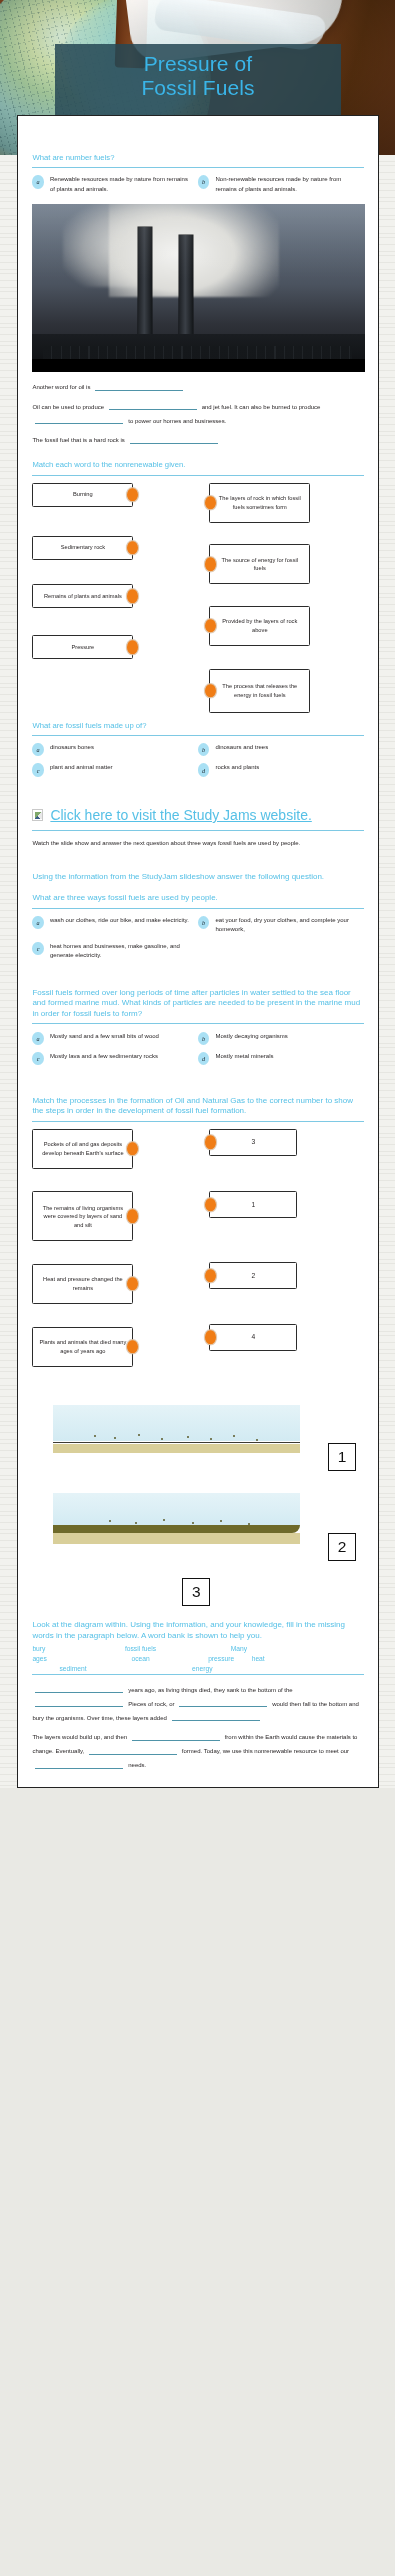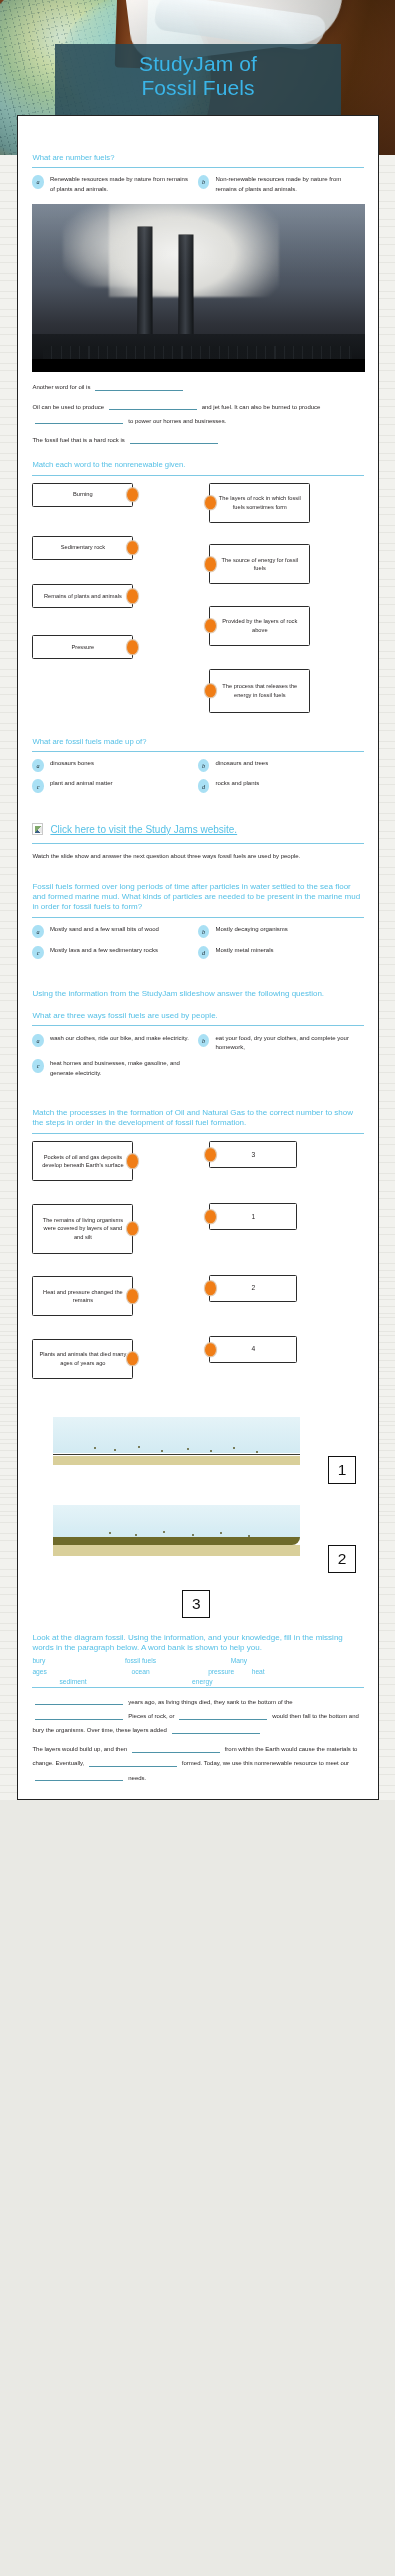--- a/index.html
+++ b/index.html
@@ -204,21 +204,21 @@
     width:10.8px; height:12.4px; border:0.5px solid #c9c9c9; background:#fff;
     position:relative; flex:0 0 auto;
   }
   .broken-img::after{
     content:""; position:absolute; left:1.5px; top:2.1px; width:6.7px; height:6.7px;
     background:
       linear-gradient(135deg, #7fa86a 0 45%, transparent 45%),
       linear-gradient(45deg, #3a5e86 0 40%, transparent 40%),
       #e9e9e9;
   }
-  .studylink { color:#56c0e6; font-size:10px; }
+  .studylink { color:#56c0e6; font-size:14px; }
   .note { font-size:6px; color:#231f20; line-height:1.7; margin:7.2px 0 0 0; }
 
   
   .diagram {
     position:relative; width:333px; height:82px; margin: 7.2px 0 0 0;
     background:#fff; overflow:hidden;
   }
   .dnum {
     position:absolute; right:9.3px; bottom:5.2px;
     width:28px; height:28px; border:1px solid #111;
@@ -250,21 +250,21 @@
     <div class="hero-photo">
       <div class="wood"></div>
       <div class="globe"></div>
       <div class="globe-sea"></div>
       <div class="stand"></div>
       <div class="ribbon"></div>
       <div class="ribbon2"></div>
       <div class="vignette"></div>
     </div>
     <div class="hero-title">
-      <div>StudyJam of</div>
+      <div>Pressure of</div>
       <div>Fossil Fuels</div>
     </div>
   </div>
 
   <div class="sheet">
     <div class="inner" style="padding-top:37px;">
 
       <div>
         <h2 class="q">What are number fuels?</h2>
         <div class="rule"></div>
@@ -347,21 +347,21 @@
               <span class="knob l"></span>
             </div>
             <div class="mbox tall" style="margin-top:11.3px;height:44px;">
               <span>The process that releases the energy in fossil fuels</span>
               <span class="knob l"></span>
             </div>
           </div>
         </div>
       </div>
 
-      <div style="margin-top:24px;">
+      <div style="margin-top:8px;">
         <h2 class="q">What are fossil fuels made up of?</h2>
         <div class="rule"></div>
         <div class="choices">
           <div class="choice">
             <div class="bullet">a</div>
             <div class="choice-text">dinosaurs bones</div>
           </div>
           <div class="choice">
             <div class="bullet">b</div>
             <div class="choice-text">dinosaurs and trees</div>
@@ -379,59 +379,59 @@
 
       <div style="margin-top:23px;">
         <div class="linkrow">
           <span class="broken-img"></span>
           <a class="studylink" href="#">Click here to visit the Study Jams website.</a>
         </div>
         <div class="rule" style="margin-top:7.2px;"></div>
         <p class="note">Watch the slide show and answer the next question about three ways fossil fuels are used by people.</p>
       </div>
 
-      <div style="margin-top:20.6px;">
-        <h2 class="q big">Fossil fuels formed over long periods of time after particles in water settled to the sea floor and formed marine mud.  What kinds of particles are needed to be present in the marine mud in order for fossil fuels to form?</h2>
-        <div class="rule"></div>
-        <div class="choices">
-          <div class="choice">
-            <div class="bullet">a</div>
-            <div class="choice-text">Mostly sand and a few small bits of wood</div>
-          </div>
-          <div class="choice">
-            <div class="bullet">b</div>
-            <div class="choice-text">Mostly decaying organisms</div>
-          </div>
-          <div class="choice">
-            <div class="bullet">c</div>
-            <div class="choice-text">Mostly lava and a few sedimentary rocks</div>
-          </div>
-          <div class="choice">
-            <div class="bullet">d</div>
-            <div class="choice-text">Mostly metal minerals</div>
-          </div>
-        </div>
-      </div>
-
       <div style="margin-top:23px;">
         <h2 class="q big">Using the information from the StudyJam slideshow answer the following question.</h2>
         <h2 class="q big" style="margin-top:11.3px;">What are three ways fossil fuels are used by people.</h2>
         <div class="rule"></div>
         <div class="choices">
           <div class="choice">
             <div class="bullet">a</div>
             <div class="choice-text">wash our clothes, ride our bike, and make electricity.</div>
           </div>
           <div class="choice">
             <div class="bullet">b</div>
             <div class="choice-text">eat your food, dry your clothes, and complete your homework,</div>
           </div>
           <div class="choice">
             <div class="bullet">c</div>
             <div class="choice-text">heat homes and businesses, make gasoline, and generate electricity.</div>
+          </div>
+        </div>
+      </div>
+
+      <div style="margin-top:20.6px;">
+        <h2 class="q big">Fossil fuels formed over long periods of time after particles in water settled to the sea floor and formed marine mud.  What kinds of particles are needed to be present in the marine mud in order for fossil fuels to form?</h2>
+        <div class="rule"></div>
+        <div class="choices">
+          <div class="choice">
+            <div class="bullet">a</div>
+            <div class="choice-text">Mostly sand and a few small bits of wood</div>
+          </div>
+          <div class="choice">
+            <div class="bullet">b</div>
+            <div class="choice-text">Mostly decaying organisms</div>
+          </div>
+          <div class="choice">
+            <div class="bullet">c</div>
+            <div class="choice-text">Mostly lava and a few sedimentary rocks</div>
+          </div>
+          <div class="choice">
+            <div class="bullet">d</div>
+            <div class="choice-text">Mostly metal minerals</div>
           </div>
         </div>
       </div>
 
       <div style="margin-top:23px;">
         <h2 class="q big">Match the processes in the formation of Oil and Natural Gas to the correct number to show the steps in order in the development of fossil fuel formation.</h2>
         <div class="rule"></div>
         <div class="match-grid">
           <div class="match-col">
             <div class="mbox tall">
@@ -502,21 +502,21 @@
             <span class="dot" style="left:216px;top:39px;"></span>
           </div>
           <div class="dnum">2</div>
         </div>
         <div class="diagram" style="height:36px;">
           <div class="dnum" style="bottom:3.1px;right:155px;">3</div>
         </div>
       </div>
 
       <div style="margin-top:11.3px;">
-        <h2 class="q big">Look at the diagram fossil.  Using the information, and your knowledge, fill in the missing words in the paragraph below.  A word bank is shown to help you.</h2>
+        <h2 class="q big">Look at the diagram within.  Using the information, and your knowledge, fill in the missing words in the paragraph below.  A word bank is shown to help you.</h2>
         <div class="wordbank">
           <div class="wb-row">
             <span>bury</span>
             <span style="margin-left:62px;">fossil fuels</span>
             <span style="margin-left:57px;">Many</span>
           </div>
           <div class="wb-row">
             <span>ages</span>
             <span style="margin-left:67px;">ocean</span>
             <span style="margin-left:41px;">pressure</span>

